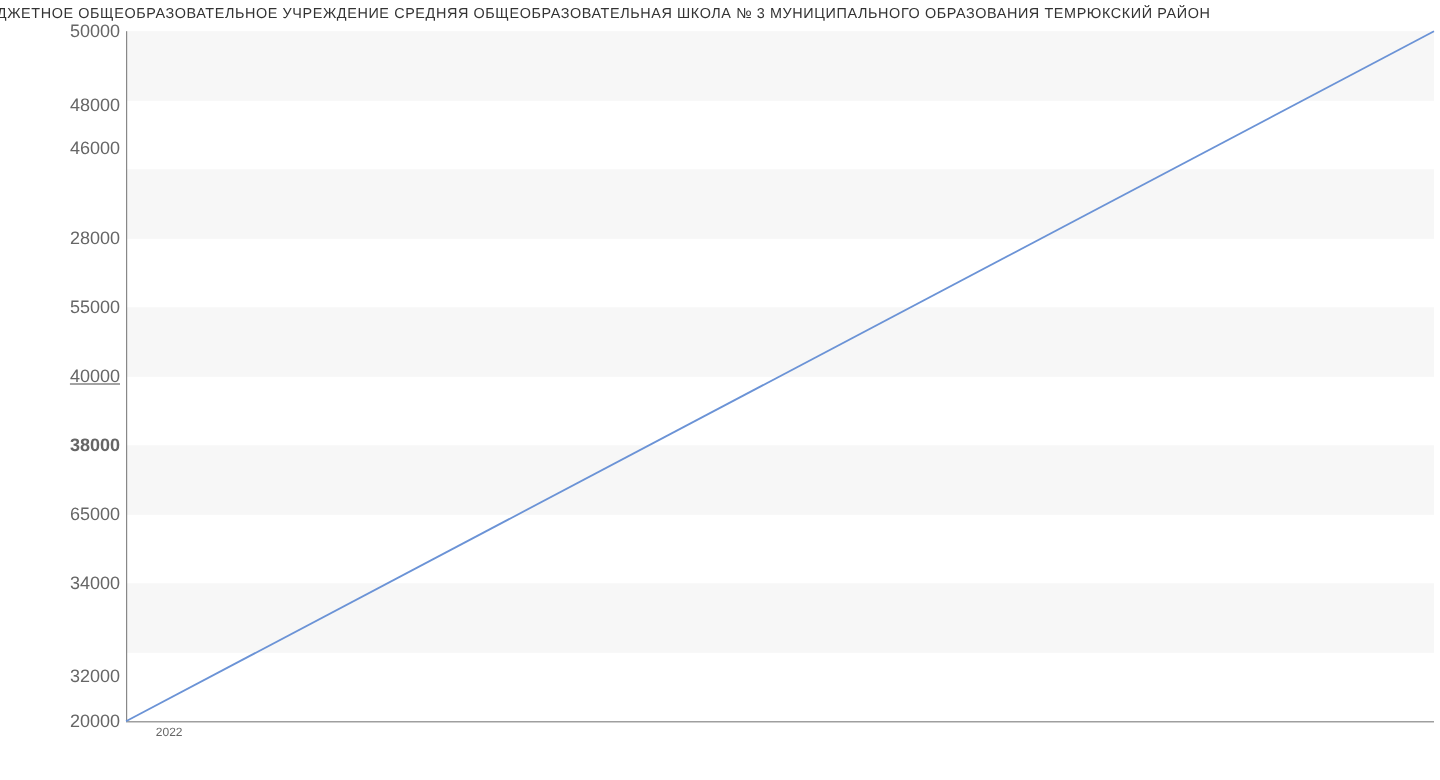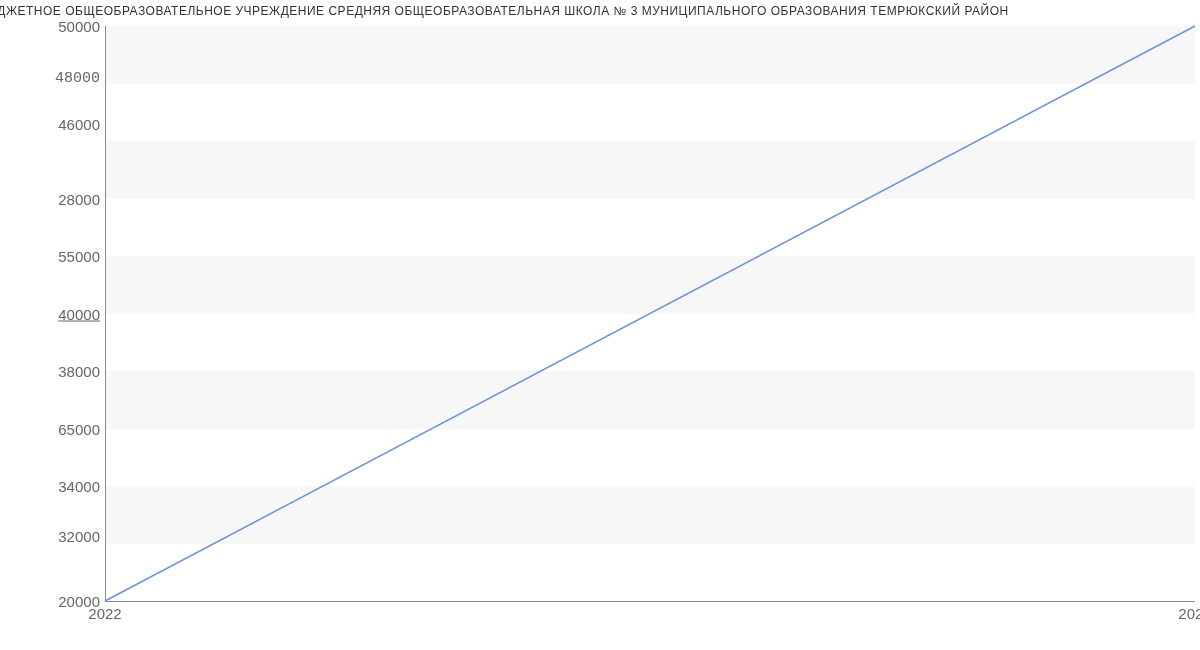--- a/index.html
+++ b/index.html
@@ -39,23 +39,24 @@
       right: 1100px;
       font-size: 15px;
       color: #666;
       transform: translateY(-50%);
       white-space: nowrap;
     }
 
     .xtick {
       position: absolute;
       top: 605px;
-      font-size: 15px;
+      font-size: 10px;
       color: #666;
       transform: translateX(-50%);
+      margin-left: 36px;
     }
 
     .axis-x {
       position: absolute;
       left: 105px; top: 601px; width: 1090px; height: 1px; background: #888;
     }
     .axis-y {
       position: absolute;
       left: 105px; top: 26px; width: 1px; height: 575px; background: #888;
     }
@@ -84,27 +85,27 @@
 
 <div class="axis-x"></div>
 <div class="axis-y"></div>
 
 <svg class="line" viewBox="0 0 1090 575" preserveAspectRatio="none">
   <polyline id="series" fill="none" stroke-width="1.5" points="0,575 1090,0" stroke="#6b93d6"></polyline>
 </svg>
 
 <div id="yticks">
     <div class="ytick" style="top: 601px;">20000</div>
-    <div class="ytick" style="top: 536px;">32000</div>
+    <div class="ytick" style="top: 564px;">32000</div>
     <div class="ytick" style="top: 486px;">34000</div>
     <div class="ytick" style="top: 428.5px;">65000</div>
-    <div class="ytick" style="top: 371px;">38000</div>
+    <div class="ytick" style="top: 371px; font-weight: bold;">38000</div>
     <div class="ytick" style="top: 313.5px; text-decoration: underline;">40000</div>
     <div class="ytick" style="top: 256px;">55000</div>
     <div class="ytick" style="top: 198.5px;">28000</div>
     <div class="ytick" style="top: 124px;">46000</div>
-    <div class="ytick" style="top: 78px; font-family: Liberation Mono, monospace;">48000</div>
+    <div class="ytick" style="top: 88px;">48000</div>
     <div class="ytick" style="top: 26px;">50000</div>
   </div>
 <div id="xticks">
     <div class="xtick" style="left: 105px;">2022</div>
     <div class="xtick" style="left: 1195px;">2024</div>
   </div>
 
 </body></html>

